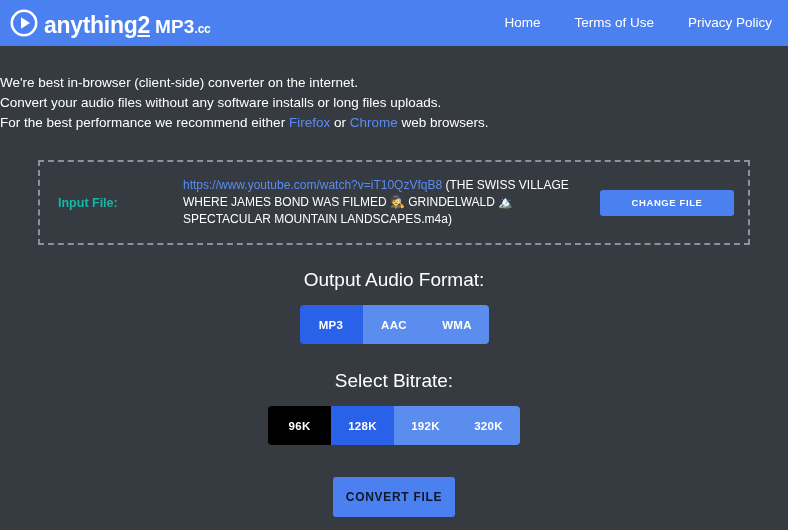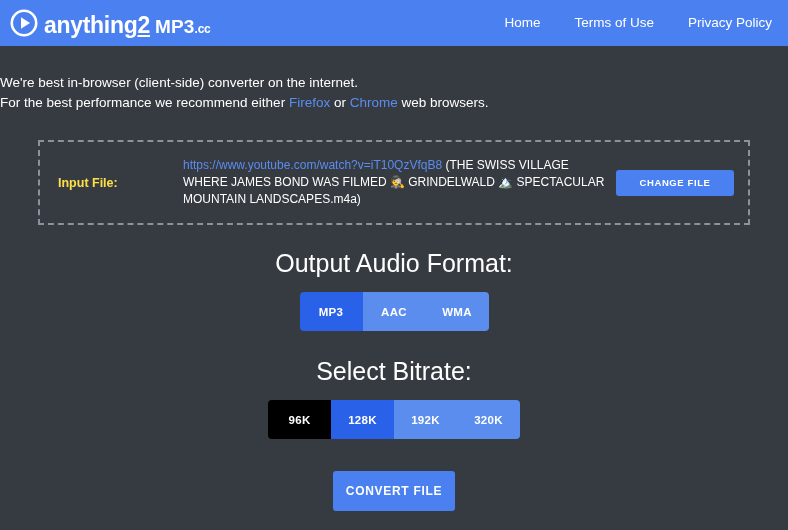--- a/index.html
+++ b/index.html
@@ -81,54 +81,54 @@
     border: 2px dashed #8d9199;
     box-sizing: border-box;
     height: 85px;
     display: flex;
     align-items: center;
     padding: 0 14px 0 18px;
   }
   .file-label {
     font-size: 12.5px;
     font-weight: 700;
-    color: #fde047;
+    color: #14b8a6;
     width: 125px;
     flex: 0 0 125px;
   }
   .file-value {
     flex: 1 1 auto;
     font-size: 12px;
     line-height: 17px;
     color: #ffffff;
     padding-right: 4px;
   }
   .file-value .url {
     color: #5b8def;
   }
   .emoji { font-size: 12px; }
   .btn-change {
     flex: 0 0 auto;
     background: #4a80f0;
     color: #ffffff;
     border: none;
     border-radius: 3px;
-    width: 118px;
+    width: 134px;
     height: 26px;
     font-size: 9.5px;
     font-weight: 700;
     letter-spacing: 0.6px;
     font-family: "Liberation Sans", sans-serif;
     cursor: pointer;
   }
 
   
   .section-title {
     text-align: center;
-    font-size: 25px;
+    font-size: 19px;
     font-weight: 400;
     color: #ffffff;
   }
   .st-format  { margin-top: 24px; }
   .st-bitrate { margin-top: 26px; }
 
   
   .seg-wrap {
     display: flex;
     justify-content: center;
@@ -156,21 +156,21 @@
   .seg-bitrate .seg-btn.shade { background: #000000; }
 
   
   .convert-wrap {
     display: flex;
     justify-content: center;
     margin-top: 32px;
   }
   .btn-convert {
     background: #4a80f0;
-    color: #ffffff;
+    color: #0f172a;
     border: none;
     border-radius: 3px;
     width: 122px;
     height: 40px;
     font-size: 12px;
     font-weight: 700;
     letter-spacing: 0.7px;
     font-family: "Liberation Sans", sans-serif;
     cursor: pointer;
   }
@@ -198,20 +198,21 @@
   <div class="nav">
     <a href="#">Home</a>
     <a href="#">Terms of Use</a>
     <a href="#">Privacy Policy</a>
   </div>
 
 </div>
 
 <div class="intro">
   <div>We're best in-browser (client-side) converter on the internet.</div>
+  <div>Convert your audio files without any software installs or long files uploads.</div>
   <div>
     <span>For the best performance we recommend either </span><a href="#" class="link">Firefox</a><span> or </span><a href="#" class="link">Chrome</a><span> web browsers.</span>
   </div>
 </div>
 
 <div class="file-box">
   <div class="file-label">Input File:</div>
   <div class="file-value">
     <span class="url">https://www.youtube.com/watch?v=iT10QzVfqB8</span><span> (THE SWISS VILLAGE WHERE JAMES BOND WAS FILMED </span><span class="emoji">🕵️</span><span> GRINDELWALD </span><span class="emoji">🏔️</span><span> SPECTACULAR MOUNTAIN LANDSCAPES.m4a)</span>
   </div>

